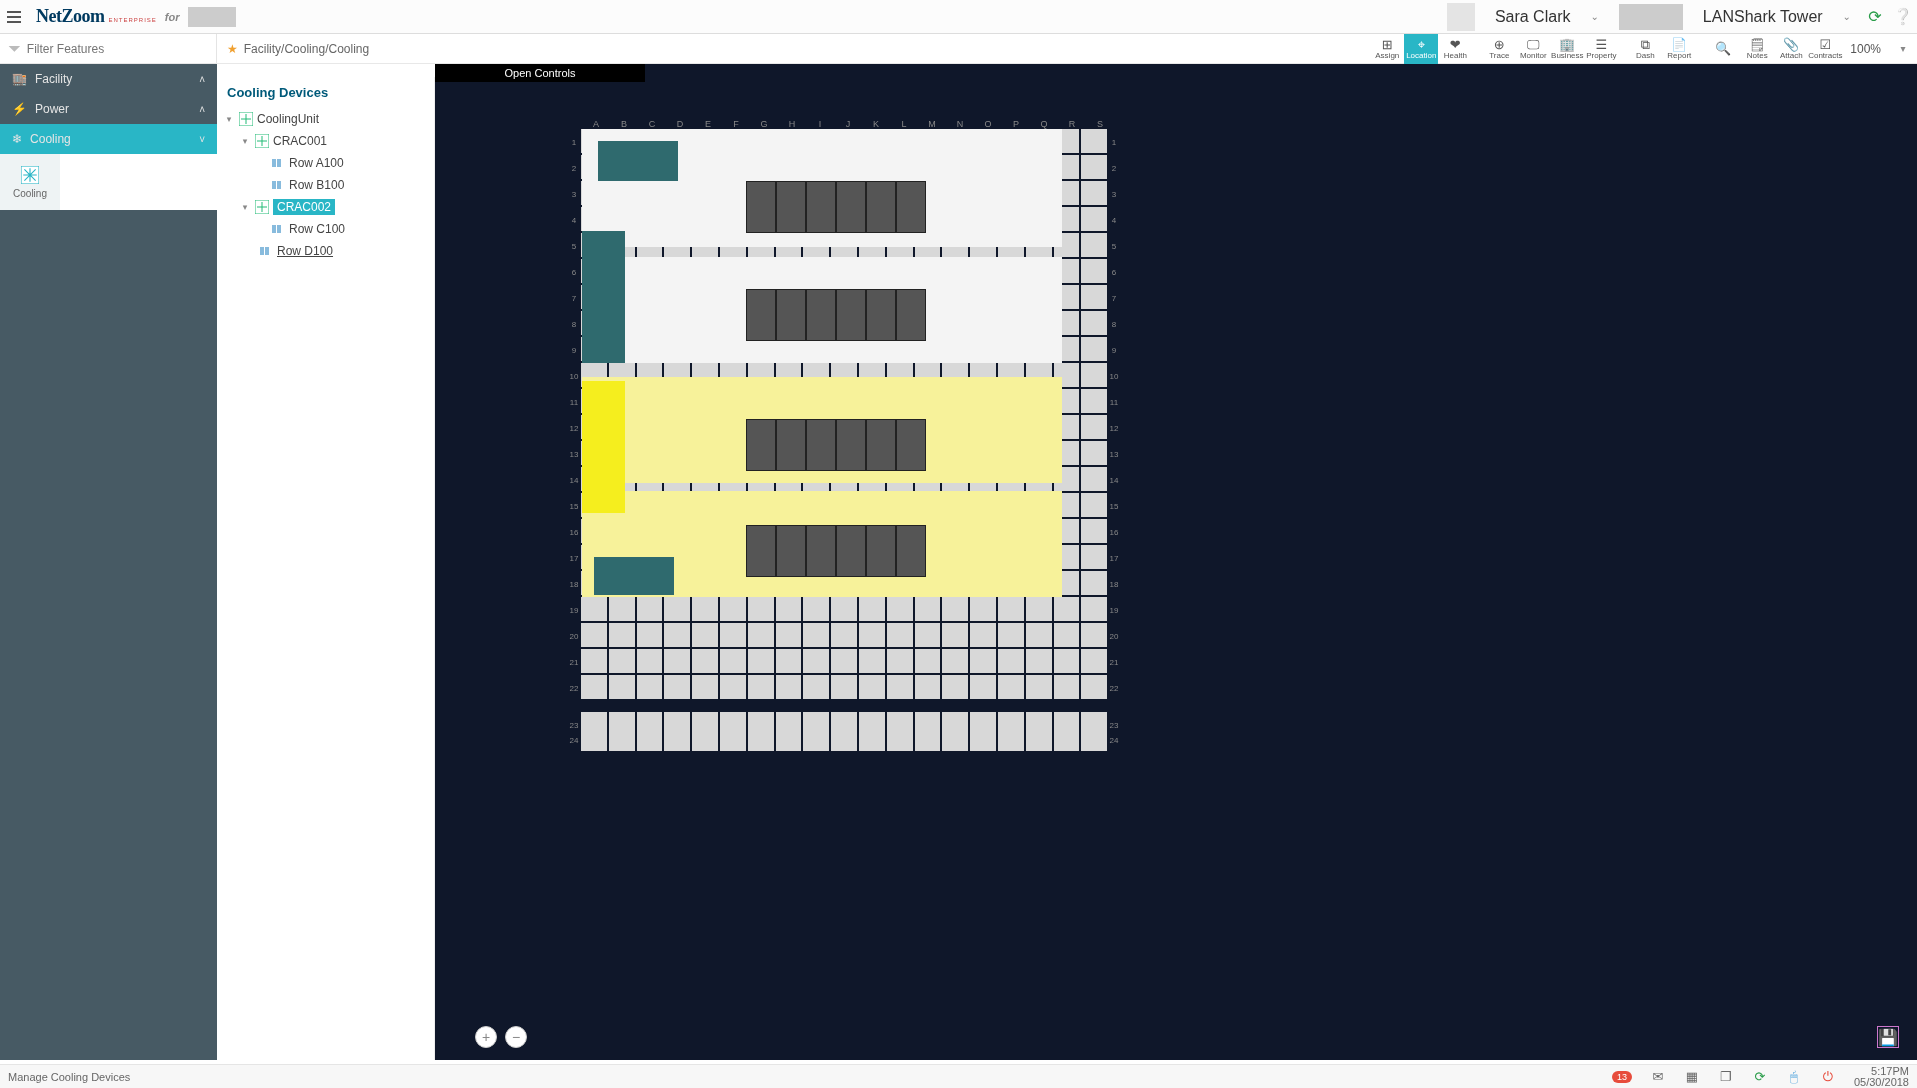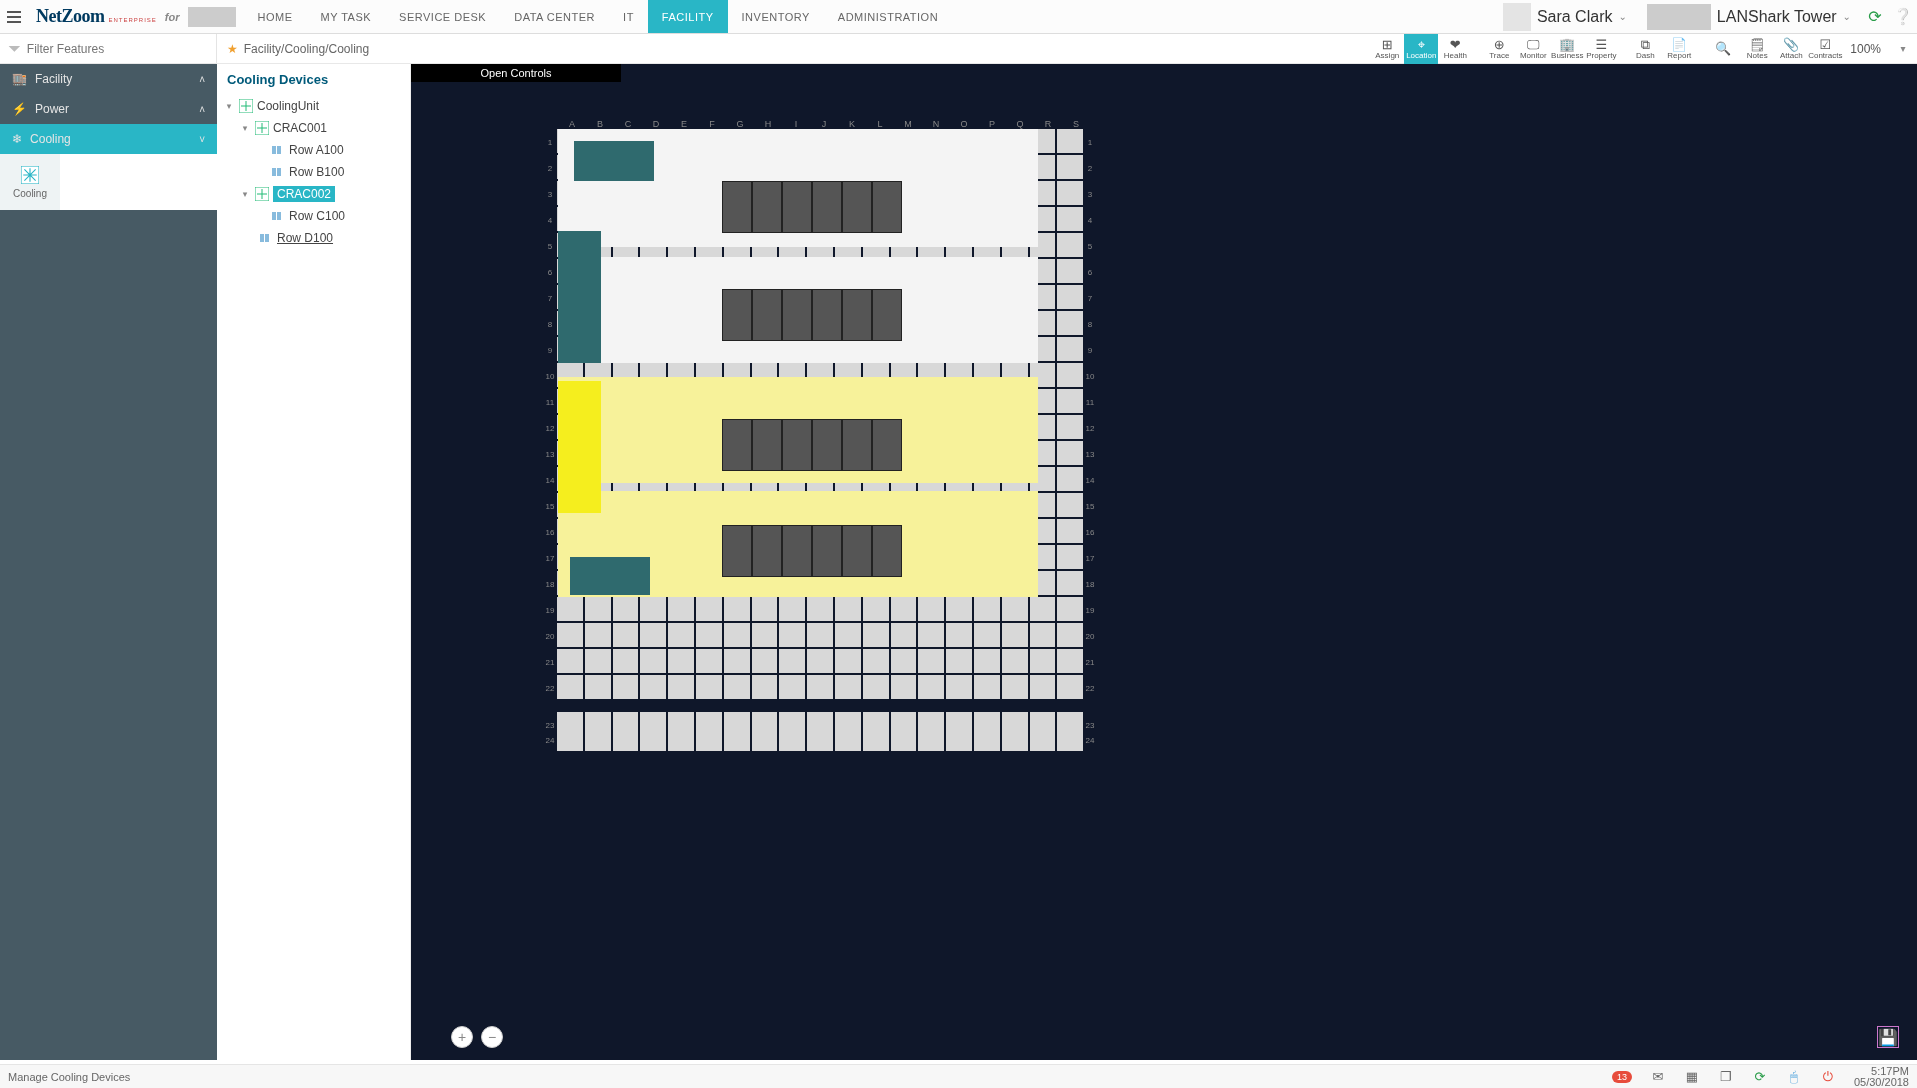--- a/index.html
+++ b/index.html
@@ -9,21 +9,21 @@
 #hamburger{width:28px;height:34px;display:flex;align-items:center;justify-content:center;cursor:pointer;}
 #logo{display:flex;align-items:center;gap:4px;padding:0 8px;}
 #logo .bignz{font-family:Georgia,serif;font-weight:bold;font-size:18px;color:#003a60;letter-spacing:-0.5px;}
 #logo .enterprise{font-size:6px;color:#c44;letter-spacing:1px;display:inline-block;transform:translateY(3px);}
 #logo .for{font-size:11px;color:#888;font-style:italic;margin:0 4px;font-weight:bold;}
 .logo-img{width:48px;height:20px;background:#ccc;}
 #mainmenu{display:flex;height:100%;}
 .menu-item{padding:0 14px;display:flex;align-items:center;font-size:11px;letter-spacing:0.5px;color:#666;cursor:pointer;text-transform:uppercase;}
 .menu-item.active{background:#29b6c6;color:#fff;}
 #topnav-right{margin-left:auto;display:flex;align-items:center;height:100%;}
-#user-box,#tower-box{display:flex;align-items:center;gap:6px;padding:0 10px;height:100%;cursor:pointer;}
+#user-box,#tower-box{display:flex;align-items:center;gap:20px;padding:0 10px;height:100%;cursor:pointer;}
 .avatar{width:28px;height:28px;background:#e4e4e4;}
 .tower-img{width:64px;height:26px;background:#ccc;}
 .dd-chev{font-size:10px;color:#888;}
 .top-icon{width:28px;height:28px;display:flex;align-items:center;justify-content:center;cursor:pointer;font-size:16px;}
 
 #secondbar{height:30px;display:flex;align-items:stretch;border-bottom:1px solid #e8e8e8;}
 #filter-box{width:217px;display:flex;align-items:center;padding:0 8px;border-right:1px solid #e4e4e4;}
 #filter-box input{border:none;outline:none;flex:1;font-size:12px;color:#888;}
 #breadcrumb{display:flex;align-items:center;gap:6px;padding:0 10px;font-size:12px;color:#666;}
 #breadcrumb .star{color:#f0a030;}
@@ -35,21 +35,21 @@
 
 #layout{position:absolute;top:64px;bottom:28px;left:0;right:0;display:flex;}
 #sidebar{width:217px;background:#475a64;display:flex;flex-direction:column;}
 .side-item{height:30px;display:flex;align-items:center;padding:0 12px;color:#e5e5e5;font-size:12px;cursor:pointer;gap:8px;}
 .side-item.active{background:#29b6c6;}
 .side-item .exp{margin-left:auto;font-size:10px;}
 #side-sub{background:#eef3f4;height:56px;display:flex;flex-direction:column;align-items:center;justify-content:center;width:60px;}
 #side-sub .subicon{width:18px;height:18px;background:#4aa;color:#4aa;}
 #side-sub .sublbl{font-size:10px;color:#666;margin-top:4px;}
 
-#treepanel{width:194px;border-right:1px solid #eee;display:flex;flex-direction:column;}
+#treepanel{width:218px;border-right:1px solid #eee;display:flex;flex-direction:column;margin-top:13px;}
 #tp-header{padding:8px 10px;font-size:13px;color:#005a7a;font-weight:600;}
 #tree{font-size:12px;color:#444;}
 .tn{height:22px;display:flex;align-items:center;cursor:pointer;white-space:nowrap;}
 .tn .tog{width:12px;text-align:center;font-size:9px;color:#888;}
 .tn .ic{width:14px;height:14px;margin:0 4px;display:inline-flex;align-items:center;justify-content:center;}
 .tn.sel .lbl{background:#29b6c6;color:#fff;padding:1px 4px;}
 
 #main{flex:1;position:relative;background:#0f172a;overflow:hidden;}
 #open-controls{position:absolute;left:0;top:0;height:18px;width:210px;background:#000;color:#fff;font-size:11px;display:flex;align-items:center;justify-content:center;}
 #floor-outer{position:absolute;left:135px;top:55px;width:548px;}
@@ -88,30 +88,20 @@
     <svg width="14" height="12">
         <path d="M0 1h14M0 6h14M0 11h14" stroke="#555" stroke-width="2"></path>
       </svg>
   </div>
   <div id="logo">
     <span class="bignz">NetZoom</span>
     <span class="enterprise">ENTERPRISE</span>
     <span class="for">for</span>
     <span class="logo-img"></span>
   </div>
-  <div id="mainmenu">
-      <div class="menu-item">HOME</div>
-      <div class="menu-item">MY TASK</div>
-      <div class="menu-item">SERVICE DESK</div>
-      <div class="menu-item">DATA CENTER</div>
-      <div class="menu-item">IT</div>
-      <div class="menu-item active">FACILITY</div>
-      <div class="menu-item">INVENTORY</div>
-      <div class="menu-item">ADMINISTRATION</div>
-    </div>
   <div id="topnav-right">
     <div id="user-box">
       <span class="avatar"></span>
       <span>Sara Clark</span>
       <span class="dd-chev">⌄</span>
     </div>
     <div id="tower-box">
       <span class="tower-img"></span>
       <span>LANShark Tower</span>
       <span class="dd-chev">⌄</span>

